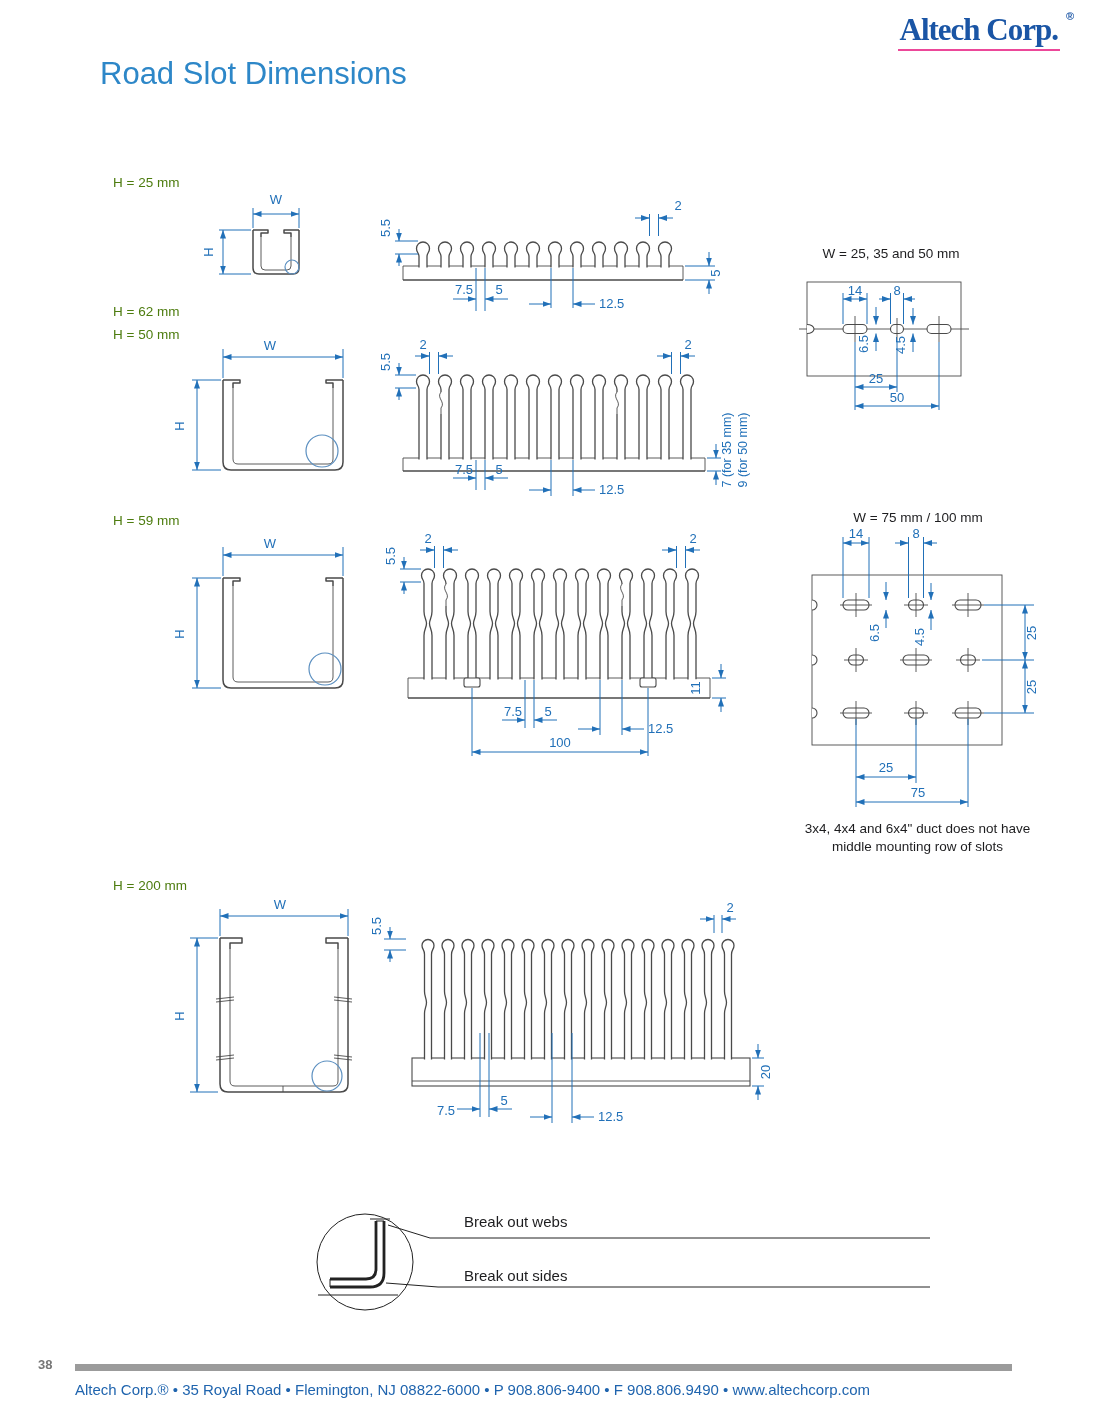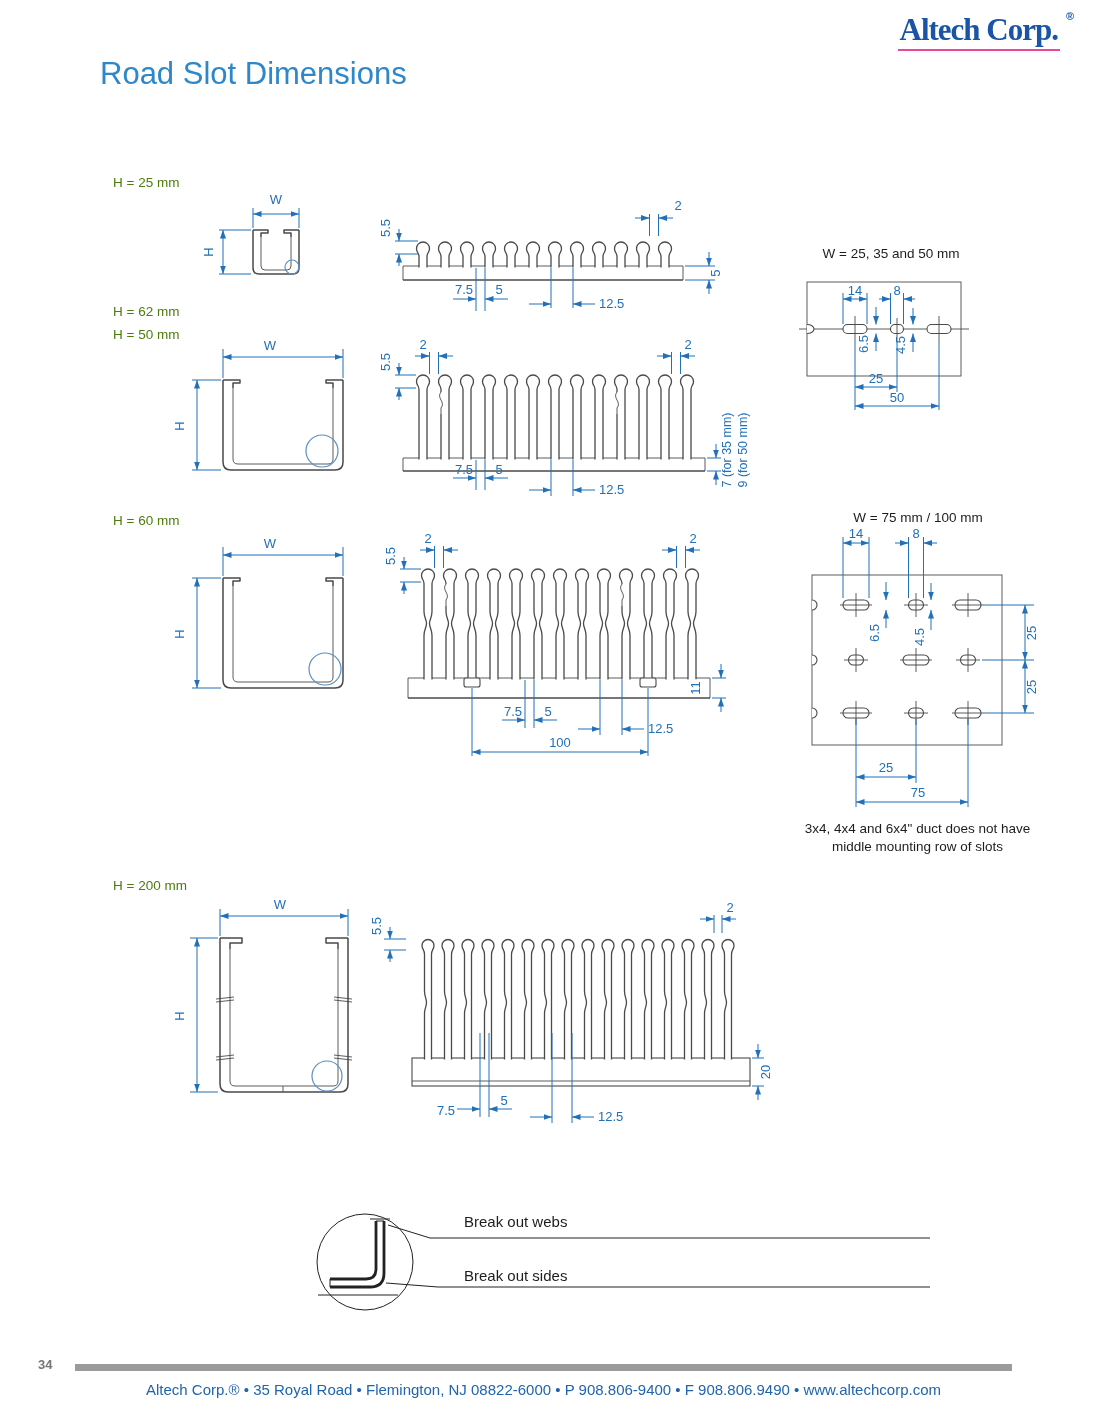--- a/index.html
+++ b/index.html
@@ -27,21 +27,21 @@
   .thk{stroke:#222222;stroke-width:2.8;fill:none;}
   .thn{stroke:#222222;stroke-width:1;fill:none;}
   .dimt{fill:#2170b8;font-size:13px;}
   .dimt2{fill:#2170b8;font-size:12.5px;}
   .lblt{fill:#1d1d1f;font-size:13.5px;}
   .bolab{fill:#1d1d1f;font-size:15px;}
   .detc{stroke:#5b8fc0;stroke-width:1.2;fill:none;}
   
   .page-num{position:absolute;left:38px;top:1357px;font-size:13px;font-weight:bold;color:#767676;}
   .footer-bar{position:absolute;left:75px;top:1364px;width:937px;height:7px;background:#9b9b9b;}
-  .footer-line{position:absolute;left:75px;width:937px;top:1381px;text-align:center;
+  .footer-line{position:absolute;left:75px;width:937px;top:1381px;
                font-size:15px;color:#1f64ae;}
 </style>
 </head>
 <body>
 
 <div class="page">
 
   <svg width="0" height="0">
     <defs>
       <marker id="ae" markerWidth="10" markerHeight="8" refX="8.5" refY="3" orient="auto" markerUnits="userSpaceOnUse">
@@ -59,21 +59,21 @@
 
   <div class="logo-wrap">
     <span class="logo">Altech Corp.</span>
     <span class="logo-reg">®</span>
   </div>
   <div class="title">Road Slot Dimensions</div>
 
   <div class="sec-label" style="left:113px;top:175px;">H = 25 mm</div>
   <div class="sec-label" style="left:113px;top:304px;">H = 62 mm</div>
   <div class="sec-label" style="left:113px;top:327px;">H = 50 mm</div>
-  <div class="sec-label" style="left:113px;top:513px;">H = 60 mm</div>
+  <div class="sec-label" style="left:113px;top:513px;">H = 59 mm</div>
   <div class="sec-label" style="left:113px;top:878px;">H = 200 mm</div>
 
   <svg style="left:195px;top:192px;" width="160" height="100">
     <path class="dk" d="M58 38 V76 Q58 82 64 82 H98 Q104 82 104 76 V38"></path>
     <path class="dk" d="M58 38 H73 V41 H66 V45"></path>
     <path class="dk" d="M104 38 H89 V41 H96 V45"></path>
     <path class="dk1" d="M66 45 V74 Q66 78 70 78 H92 Q96 78 96 74 V45"></path>
     <circle class="detc" cx="97" cy="75" r="7"></circle>
     <line class="bl" x1="58" y1="36" x2="58" y2="16"></line>
     <line class="bl" x1="104" y1="36" x2="104" y2="16"></line>
@@ -471,17 +471,17 @@
     <line class="thn" x1="32" y1="84" x2="32" y2="92"></line>
     <line class="thn" x1="20" y1="100" x2="100" y2="100"></line>
     <line class="thn" x1="90" y1="30" x2="132" y2="43"></line>
     <line class="thn" x1="132" y1="43" x2="632" y2="43"></line>
     <text class="bolab" x="166" y="32">Break out webs</text>
     <line class="thn" x1="88" y1="88" x2="140" y2="92"></line>
     <line class="thn" x1="140" y1="92" x2="632" y2="92"></line>
     <text class="bolab" x="166" y="86">Break out sides</text>
   </svg>
 
-  <div class="page-num">34</div>
+  <div class="page-num">38</div>
   <div class="footer-bar"></div>
   <div class="footer-line">Altech Corp.® • 35 Royal Road • Flemington, NJ 08822-6000 • P 908.806-9400 • F 908.806.9490 • www.altechcorp.com</div>
 
 </div>
 
 </body></html>

